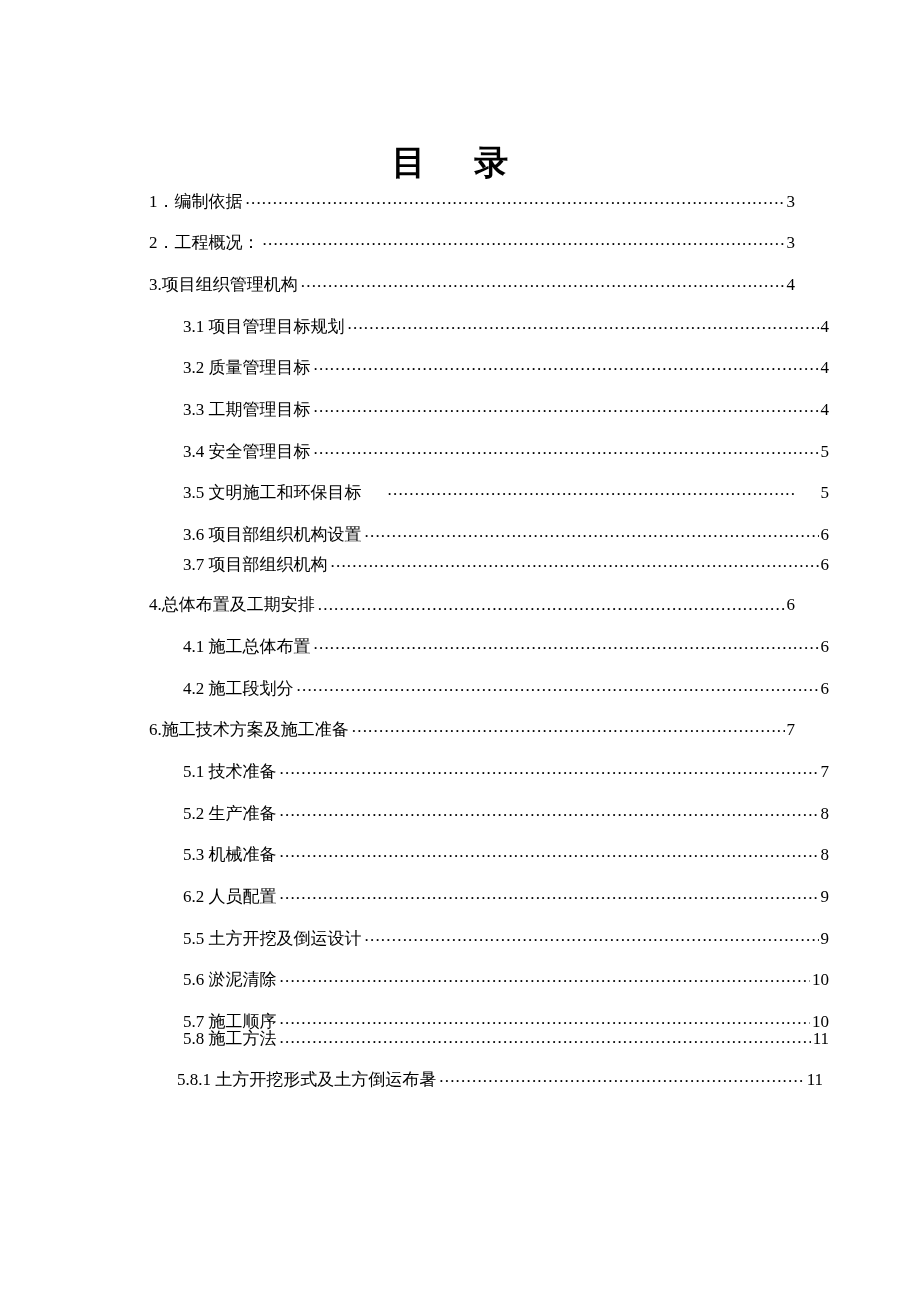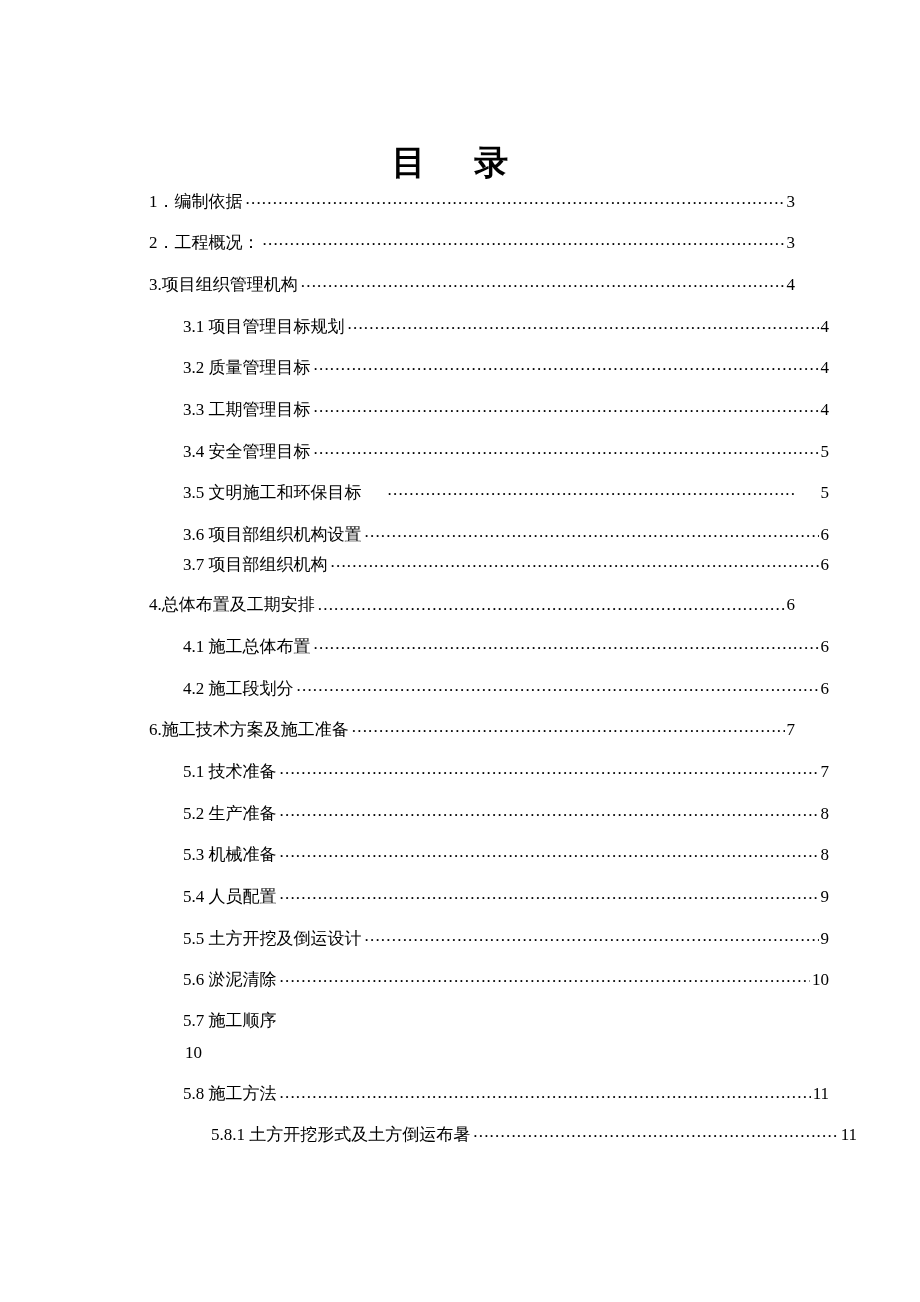--- a/index.html
+++ b/index.html
@@ -72,21 +72,21 @@
   }
   .toc-entry .page-no {
     flex: 0 0 auto;
     padding-left: 2px;
     text-align: right;
     font-size: 17px;
   }
   
   .lvl-0 { margin-left: 0px; }
   .lvl-1 { margin-left: 34px; }
-  .lvl-2 { margin-left: 62px; justify-content: space-between; }
+  .lvl-2 { margin-left: 28px; justify-content: space-between; }
 
   
   .toc-row { margin-bottom: 0px; }
 </style>
 </head>
 <body>
 
 <div class="page">
 
   <div class="doc-title">目    录</div>
@@ -171,35 +171,35 @@
         <span class="label">5.2 生产准备</span>
         <span class="leader"></span>
         <span class="page-no">8</span>
       </div>
       <div class="toc-entry toc-row lvl-1" style="margin-bottom: 24px;">
         <span class="label">5.3 机械准备</span>
         <span class="leader"></span>
         <span class="page-no">8</span>
       </div>
       <div class="toc-entry toc-row lvl-1" style="margin-bottom: 24px;">
-        <span class="label">5.4 人员配置</span>
+        <span class="label">6.2 人员配置</span>
         <span class="leader"></span>
         <span class="page-no">9</span>
       </div>
       <div class="toc-entry toc-row lvl-1" style="margin-bottom: 23px;">
         <span class="label">5.5 土方开挖及倒运设计</span>
         <span class="leader"></span>
         <span class="page-no">9</span>
       </div>
       <div class="toc-entry toc-row lvl-1" style="margin-bottom: 24px;">
         <span class="label">5.6 淤泥清除</span>
         <span class="leader"></span>
         <span class="page-no">10</span>
       </div>
-      <div class="toc-entry toc-row lvl-1" style="margin-bottom: 24px; flex-direction: column;">
+      <div class="toc-entry toc-row lvl-1" style="">
         <span class="label">5.7 施工顺序</span>
         <span class="leader"></span>
         <span class="page-no">10</span>
       </div>
       <div class="toc-entry toc-row lvl-1" style="margin-bottom: 23px; align-items: center;">
         <span class="label">5.8 施工方法</span>
         <span class="leader"></span>
         <span class="page-no">11</span>
       </div>
       <div class="toc-entry toc-row lvl-2" style="margin-bottom: 0px;">

